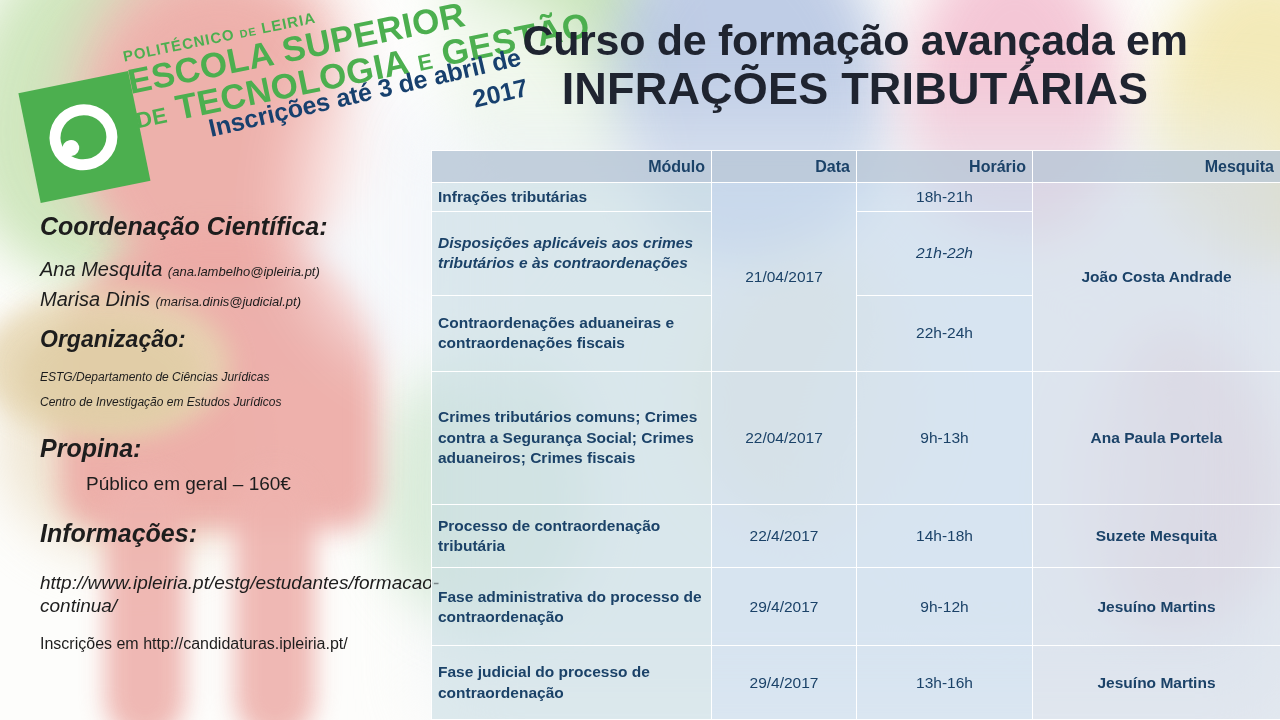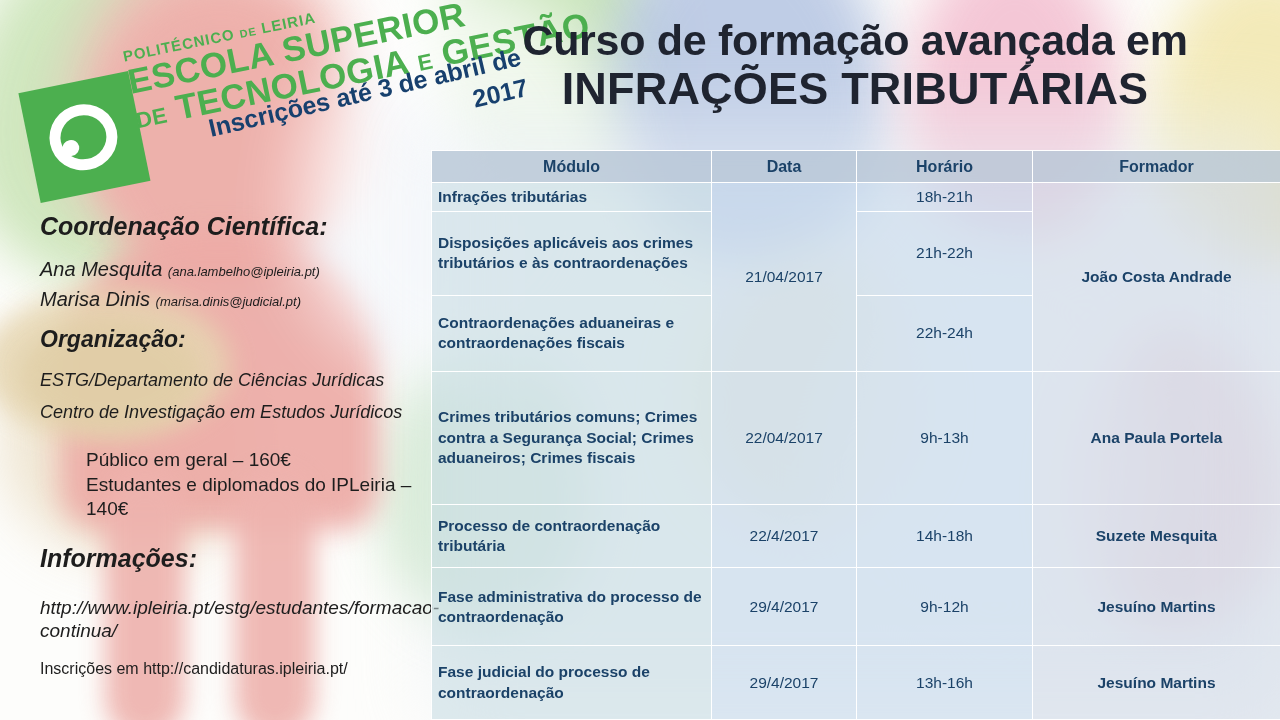--- a/index.html
+++ b/index.html
@@ -70,38 +70,38 @@
            text-align:center; color:#1f2430; }
   #title .l1 { font-size:43px; font-weight:bold; line-height:1.12; letter-spacing:-.3px; }
   #title .l2 { font-size:45px; font-weight:bold; line-height:1.12; letter-spacing:.2px; }
 
   
   #info { position:absolute; left:40px; top:212px; width:400px; z-index:5; color:#1d1d1d; }
   .h-it { font-style:italic; font-weight:bold; font-size:25px; margin-bottom:9px; }
   .h-it.smaller { font-size:23px; }
   .person { font-style:italic; font-size:20px; margin-bottom:7px; }
   .person .mail { font-size:13px; }
-  .org-line { font-style:italic; font-size:18px; margin-bottom:11px; }
+  .org-line { font-style:italic; font-size:12px; margin-bottom:11px; }
   .fee { font-size:19px; line-height:1.30;margin-left:46px; }
   .url-it { font-style:italic; font-size:19px; line-height:1.22; }
   .sub-note { font-size:16px; }
   .sp-8 { height:8px; } .sp-14 { height:14px; } .sp-18 { height:18px; } .sp-22 { height:22px; }
 
   
   #schedule { position:absolute; left:431px; top:150px; width:849px; height:570px; z-index:5;
               border-collapse:collapse; table-layout:fixed; }
   #schedule th, #schedule td {
       border:1.5px solid #ffffff;
       color:#1b4268;
       font-size:15.5px;
       padding:3px 6px;
       vertical-align:middle;
   }
   #schedule th { background:rgba(183,198,214,.80); font-weight:bold; font-size:16px;
-                 text-align:center; height:32px; }
+                 text-align:right; height:32px; }
   td.mod { background:rgba(196,218,226,.55); font-weight:bold; text-align:left;
            line-height:1.30; padding-left:9px; }
   td.dat { background:rgba(186,208,231,.48); text-align:center; font-weight:normal; font-size:16px; }
   td.hor { background:rgba(186,208,231,.48); text-align:center; font-weight:normal; font-size:16px; }
   td.fmt { background:rgba(193,206,224,.42); text-align:center; font-weight:bold; font-size:16px; }
   .col-mod { width:280px; } .col-dat { width:145px; }
   .col-hor { width:176px; } .col-fmt { width:248px; }
 </style>
 </head>
 <body>
@@ -166,53 +166,53 @@
   <div class="person">
     <span>Marisa Dinis</span>
     <span class="mail">(marisa.dinis@judicial.pt)</span>
   </div>
   <div class="sp-8"></div>
   <div class="h-it smaller">Organização:</div>
   <div class="sp-8"></div>
   <div class="org-line">ESTG/Departamento de Ciências Jurídicas</div>
   <div class="org-line">Centro de Investigação em Estudos Jurídicos</div>
   <div class="sp-14"></div>
+  <div class="h-it">Propina:</div>
   <div class="fee">Público em geral – 160€</div>
-  <div class="fee">Estudantes e diplomados do IPLeiria – 140€</div>
   <div class="sp-22"></div>
   <div class="h-it">Informações:</div>
   <div class="sp-14"></div>
   <div class="url-it">http://www.ipleiria.pt/estg/estudantes/formacao-continua/</div>
   <div class="sp-18"></div>
   <div class="sub-note">Inscrições em http://candidaturas.ipleiria.pt/</div>
 </div>
 
 <table id="schedule">
   <colgroup>
     <col class="col-mod">
       <col class="col-dat">
       <col class="col-hor">
       <col class="col-fmt">
   </colgroup>
   <thead>
     <tr>
       <th>Módulo</th>
       <th>Data</th>
       <th>Horário</th>
-      <th>Formador</th>
+      <th>Mesquita</th>
     </tr>
   </thead>
   <tbody>
     <tr style="height:28px;">
       <td class="mod">Infrações tributárias</td>
       <td class="dat" rowspan="3">21/04/2017</td>
       <td class="hor">18h-21h</td>
       <td class="fmt" rowspan="3">João Costa Andrade</td>
     </tr>
-    <tr style="height:82px;">
+    <tr style="height:82px;font-style:italic;">
       <td class="mod">Disposições aplicáveis aos crimes tributários e às contraordenações</td>
       <td class="hor">21h-22h</td>
     </tr>
     <tr style="height:74px;">
       <td class="mod">Contraordenações aduaneiras e contraordenações fiscais</td>
       <td class="hor">22h-24h</td>
     </tr>
     <tr style="height:130px;">
       <td class="mod">Crimes tributários comuns; Crimes contra a Segurança Social; Crimes aduaneiros; Crimes fiscais</td>
       <td class="dat">22/04/2017</td>

